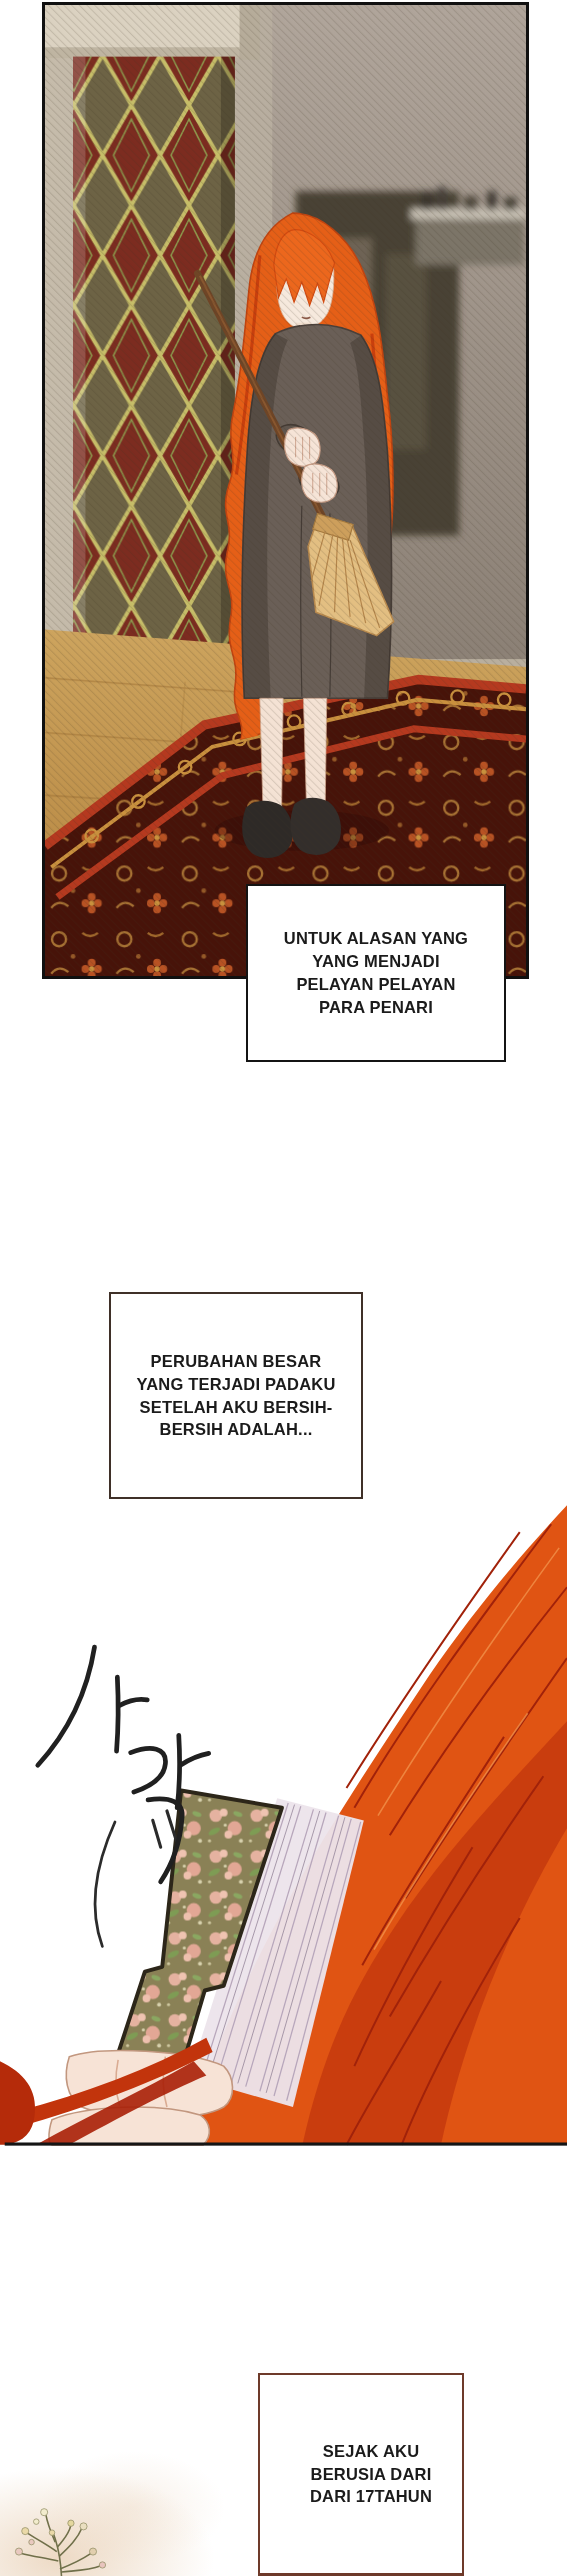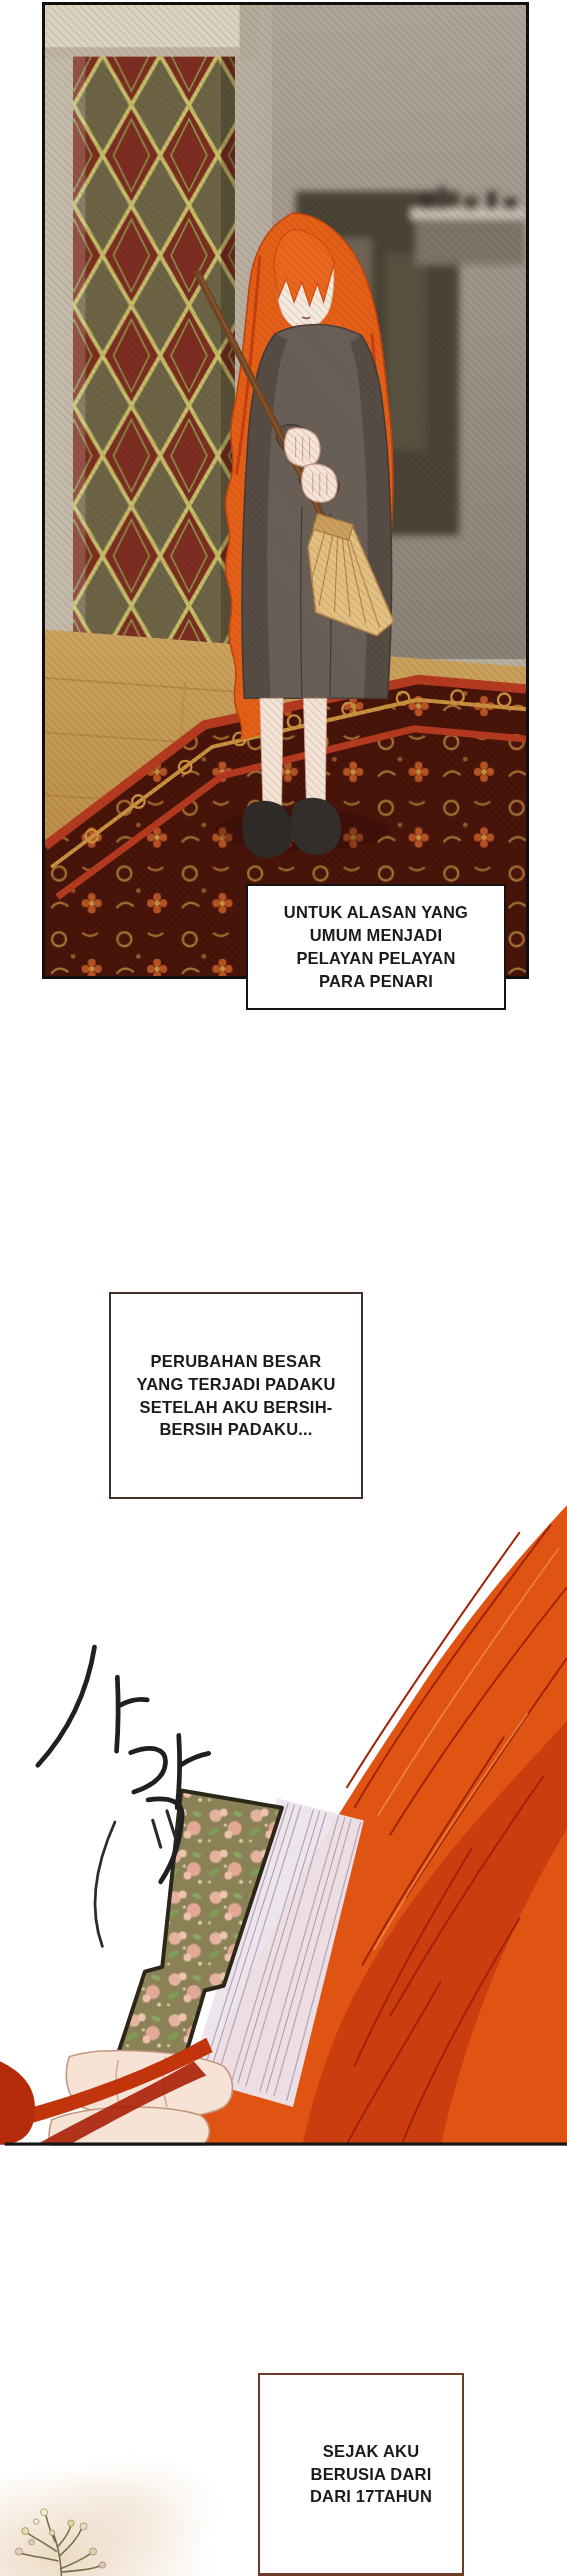--- a/index.html
+++ b/index.html
@@ -8,21 +8,21 @@
   
   .panel1{position:absolute;left:42px;top:1.6px;width:487px;height:977px;
           border:3.2px solid #101010;box-sizing:border-box;z-index:1;background:#b9af9f;}
   .panel1 svg{display:block;width:100%;height:100%;}
   
   .caption{position:absolute;background:#ffffff;box-sizing:border-box;z-index:6;
            display:flex;flex-direction:column;justify-content:center;align-items:center;
            text-align:center;font-weight:bold;font-size:16.5px;line-height:1.38;
            letter-spacing:0.2px;color:#1b1b1b;}
   .caption .cl{display:block;white-space:nowrap;}
-  .caption1{left:246px;top:884px;width:260px;height:126px;border:2.4px solid #141414;}
+  .caption1{left:246px;top:884px;width:260px;height:178px;border:2.4px solid #141414;}
   .caption2{left:109px;top:1292px;width:254px;height:207px;border:2.4px solid #3f3028;}
   .caption3{left:258px;top:2373px;width:206px;height:203px;border:2.4px solid #6e3a2a;border-bottom-width:3.9px;padding-left:20px;}
   
   .brush-scene{position:absolute;left:0;top:1477px;width:567px;height:671px;z-index:2;}
   .brush-scene svg{display:block;width:100%;height:100%;}
   
   .wash{position:absolute;left:0;top:2347px;width:331px;height:229px;z-index:0;
         background:
         radial-gradient(65% 55% at 18% 92%, rgba(219,180,138,0.50), rgba(233,210,184,0.28) 48%, rgba(255,255,255,0) 72%),
         radial-gradient(40% 35% at 40% 70%, rgba(231,205,178,0.30), rgba(255,255,255,0) 70%);}
@@ -204,30 +204,30 @@
         <path d="M258,1026 C250,1048 252,1072 266,1084 C284,1096 308,1090 316,1072 C322,1054 316,1032 302,1022 C286,1014 268,1016 258,1026 Z" fill="#2e2a27"></path>
         <path d="M320,1022 C312,1044 314,1068 328,1080 C346,1092 370,1086 378,1068 C384,1050 378,1028 364,1018 C348,1010 330,1012 320,1022 Z" fill="#332e2b"></path>
       </g>
 
       <rect x="0" y="0" width="618" height="1241" fill="url(#ht)" opacity="0.5"></rect>
     </svg>
   </div>
 
   <div class="caption caption1">
     <span class="cl">UNTUK ALASAN YANG</span>
-    <span class="cl">UMUM MENJADI</span>
+    <span class="cl">YANG MENJADI</span>
     <span class="cl">PELAYAN PELAYAN</span>
     <span class="cl">PARA PENARI</span>
   </div>
 
   <div class="caption caption2">
     <span class="cl">PERUBAHAN BESAR</span>
     <span class="cl">YANG TERJADI PADAKU</span>
     <span class="cl">SETELAH AKU BERSIH-</span>
-    <span class="cl">BERSIH PADAKU...</span>
+    <span class="cl">BERSIH ADALAH...</span>
   </div>
 
   <div class="brush-scene">
     <span class="sr-only">사각</span>
     <svg viewBox="0 0 720 852" preserveAspectRatio="none" role="img" aria-label="Close-up of a floral-backed hairbrush brushing long orange-red hair, gripped by a pale hand, with Korean brushing sound effect">
       <defs>
         <pattern id="flo" width="52" height="52" patternUnits="userSpaceOnUse">
           <rect width="52" height="52" fill="#8a8156"></rect>
           <circle cx="14" cy="14" r="8" fill="#e5b2a0"></circle>
             <circle cx="24" cy="10" r="5" fill="#efc3b1"></circle>

